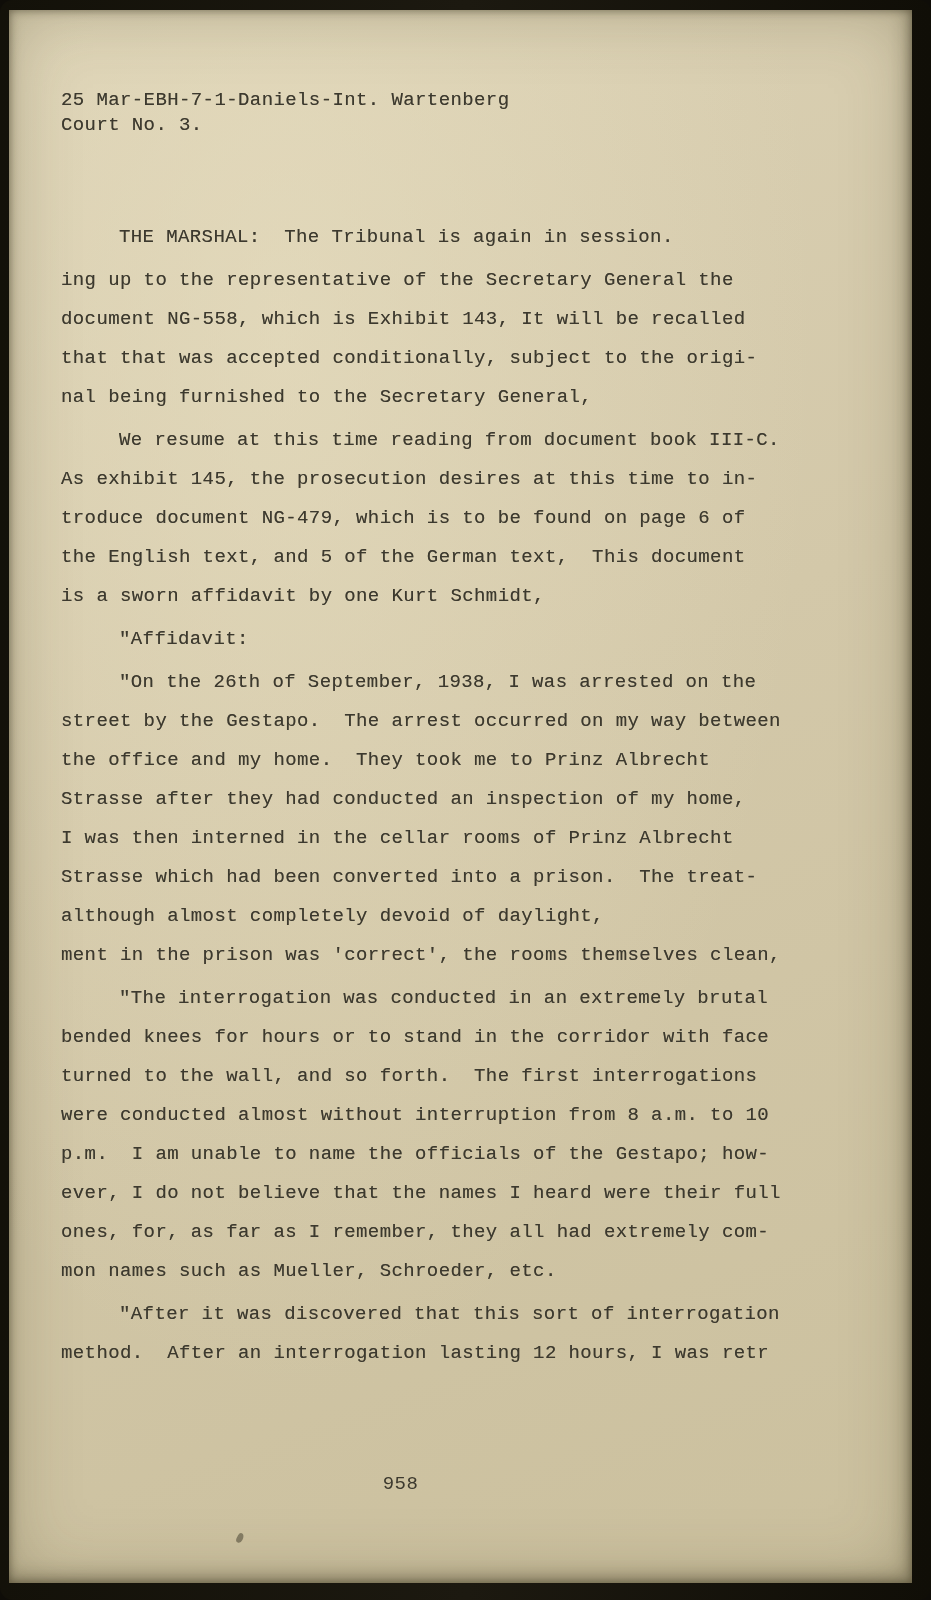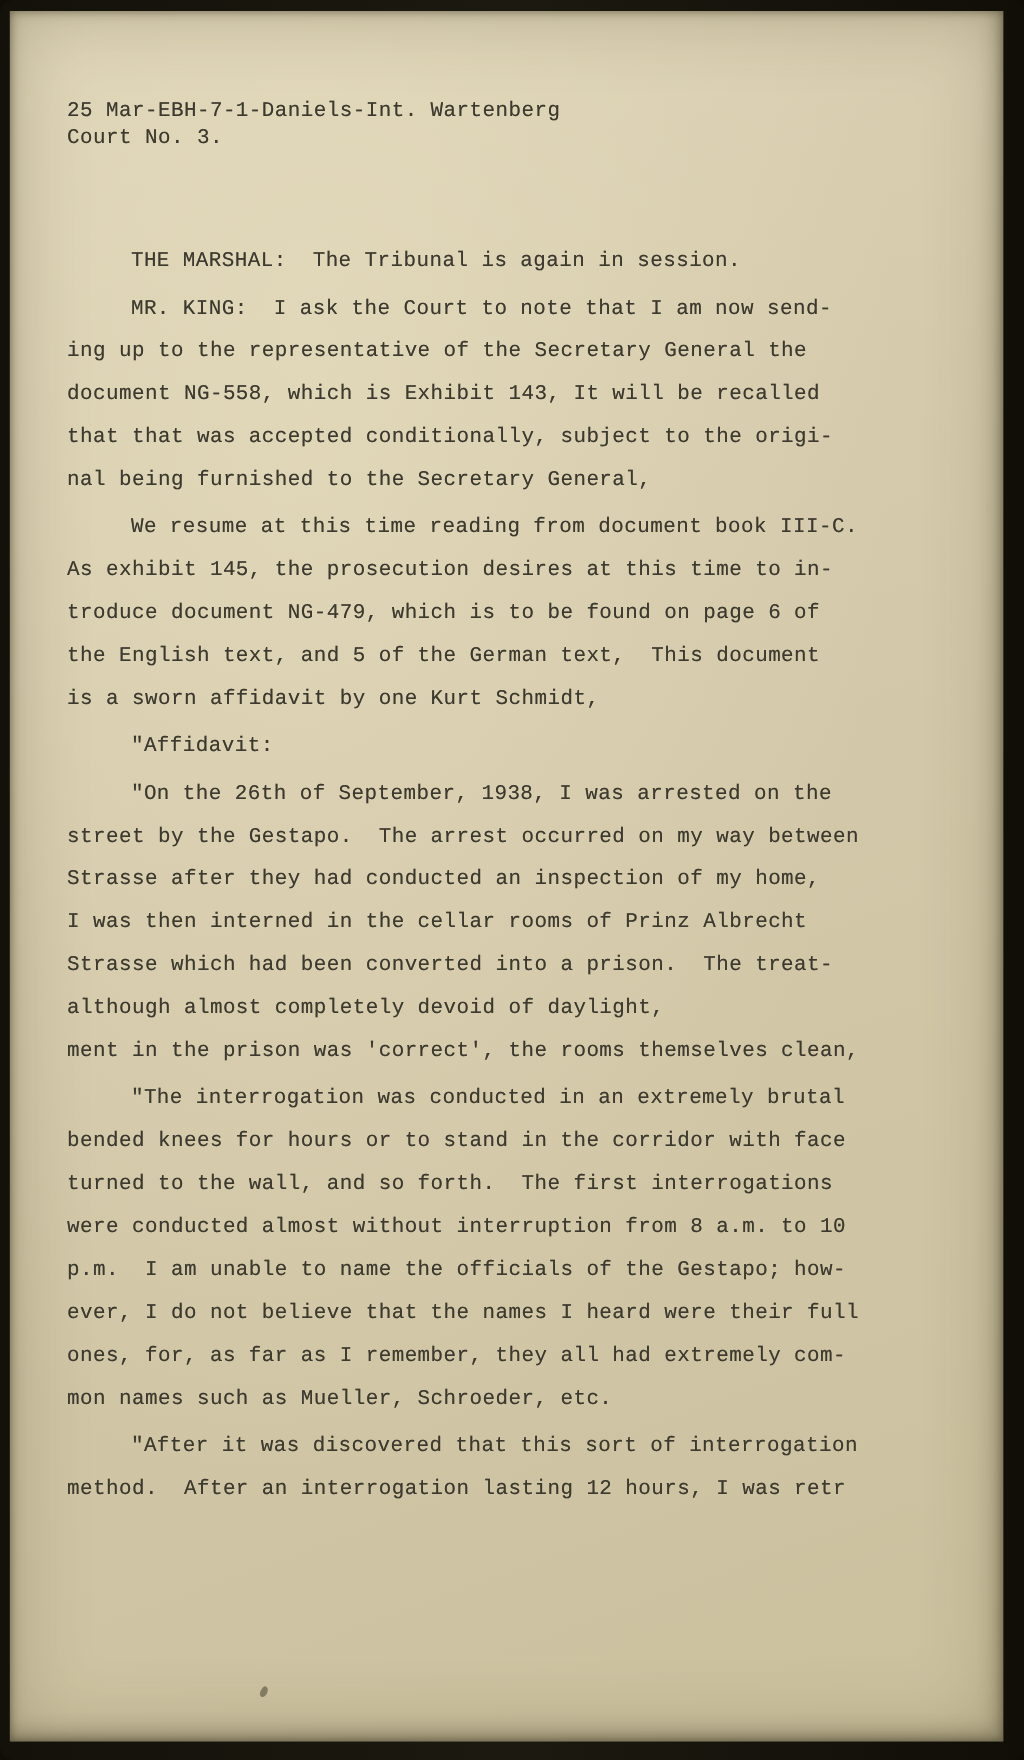--- a/index.html
+++ b/index.html
@@ -87,39 +87,39 @@
   <div class="paper">
     <div class="content">
       <div class="header-line">25 Mar-EBH-7-1-Daniels-Int. Wartenberg</div>
       <div class="header-line">Court No. 3.</div>
       <div class="body-text">
 
       <div class="paragraph">
             <div class="line first">THE MARSHAL:  The Tribunal is again in session.</div>
           </div>
           <div class="paragraph">
-            <div class="line first">MR. KING:  I ask the Court to note that I am now send-</div>
             <div class="line">ing up to the representative of the Secretary General the</div>
             <div class="line">document NG-558, which is Exhibit 143, It will be recalled</div>
             <div class="line">that that was accepted conditionally, subject to the origi-</div>
             <div class="line">nal being furnished to the Secretary General,</div>
           </div>
           <div class="paragraph">
             <div class="line first">We resume at this time reading from document book III-C.</div>
             <div class="line">As exhibit 145, the prosecution desires at this time to in-</div>
             <div class="line">troduce document NG-479, which is to be found on page 6 of</div>
             <div class="line">the English text, and 5 of the German text,  This document</div>
             <div class="line">is a sworn affidavit by one Kurt Schmidt,</div>
           </div>
           <div class="paragraph">
             <div class="line first">"Affidavit:</div>
           </div>
           <div class="paragraph">
             <div class="line first">"On the 26th of September, 1938, I was arrested on the</div>
             <div class="line">street by the Gestapo.  The arrest occurred on my way between</div>
+            <div class="line">the office and my home.  They took me to Prinz Albrecht</div>
             <div class="line">Strasse after they had conducted an inspection of my home,</div>
             <div class="line">I was then interned in the cellar rooms of Prinz Albrecht</div>
             <div class="line">Strasse which had been converted into a prison.  The treat-</div>
             <div class="line">although almost completely devoid of daylight,</div>
             <div class="line">ment in the prison was 'correct', the rooms themselves clean,</div>
           </div>
           <div class="paragraph">
             <div class="line first">"The interrogation was conducted in an extremely brutal</div>
             <div class="line">bended knees for hours or to stand in the corridor with face</div>
             <div class="line">turned to the wall, and so forth.  The first interrogations</div>
@@ -128,15 +128,16 @@
             <div class="line">ever, I do not believe that the names I heard were their full</div>
             <div class="line">ones, for, as far as I remember, they all had extremely com-</div>
             <div class="line">mon names such as Mueller, Schroeder, etc.</div>
           </div>
           <div class="paragraph">
             <div class="line first">"After it was discovered that this sort of interrogation</div>
             <div class="line">method.  After an interrogation lasting 12 hours, I was retr</div>
           </div>
         </div>
     </div>
+    <div class="page-number">958</div>
     <div class="smudge"></div>
   </div>
 </div>
 
 </body></html>

